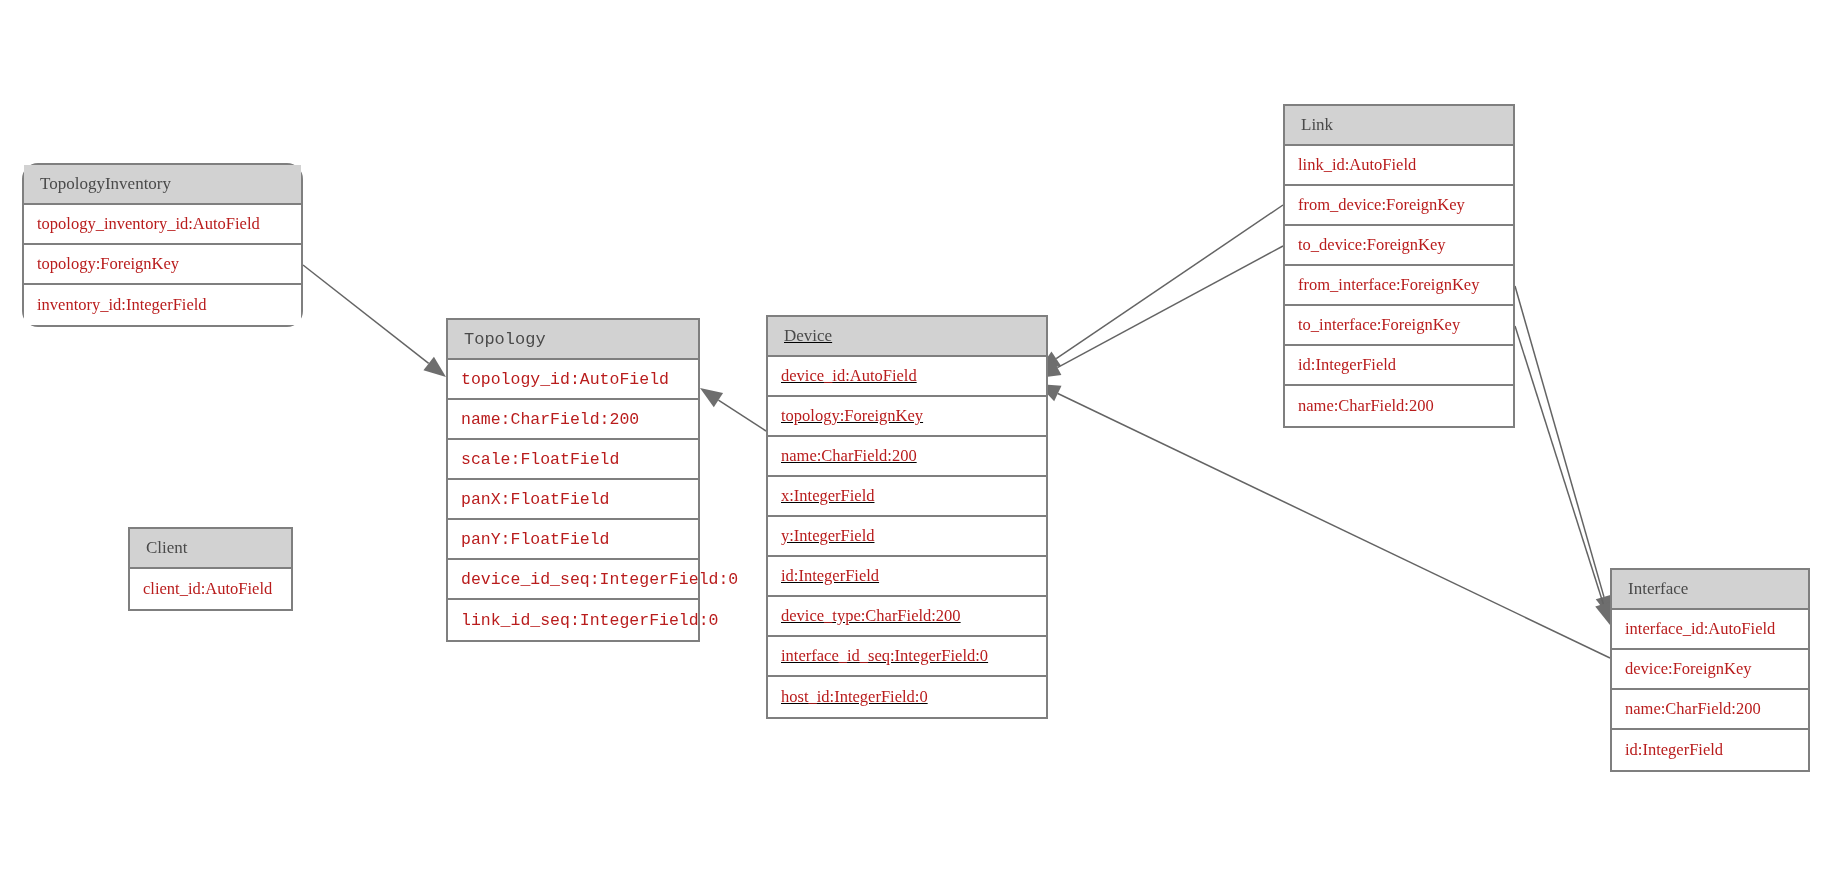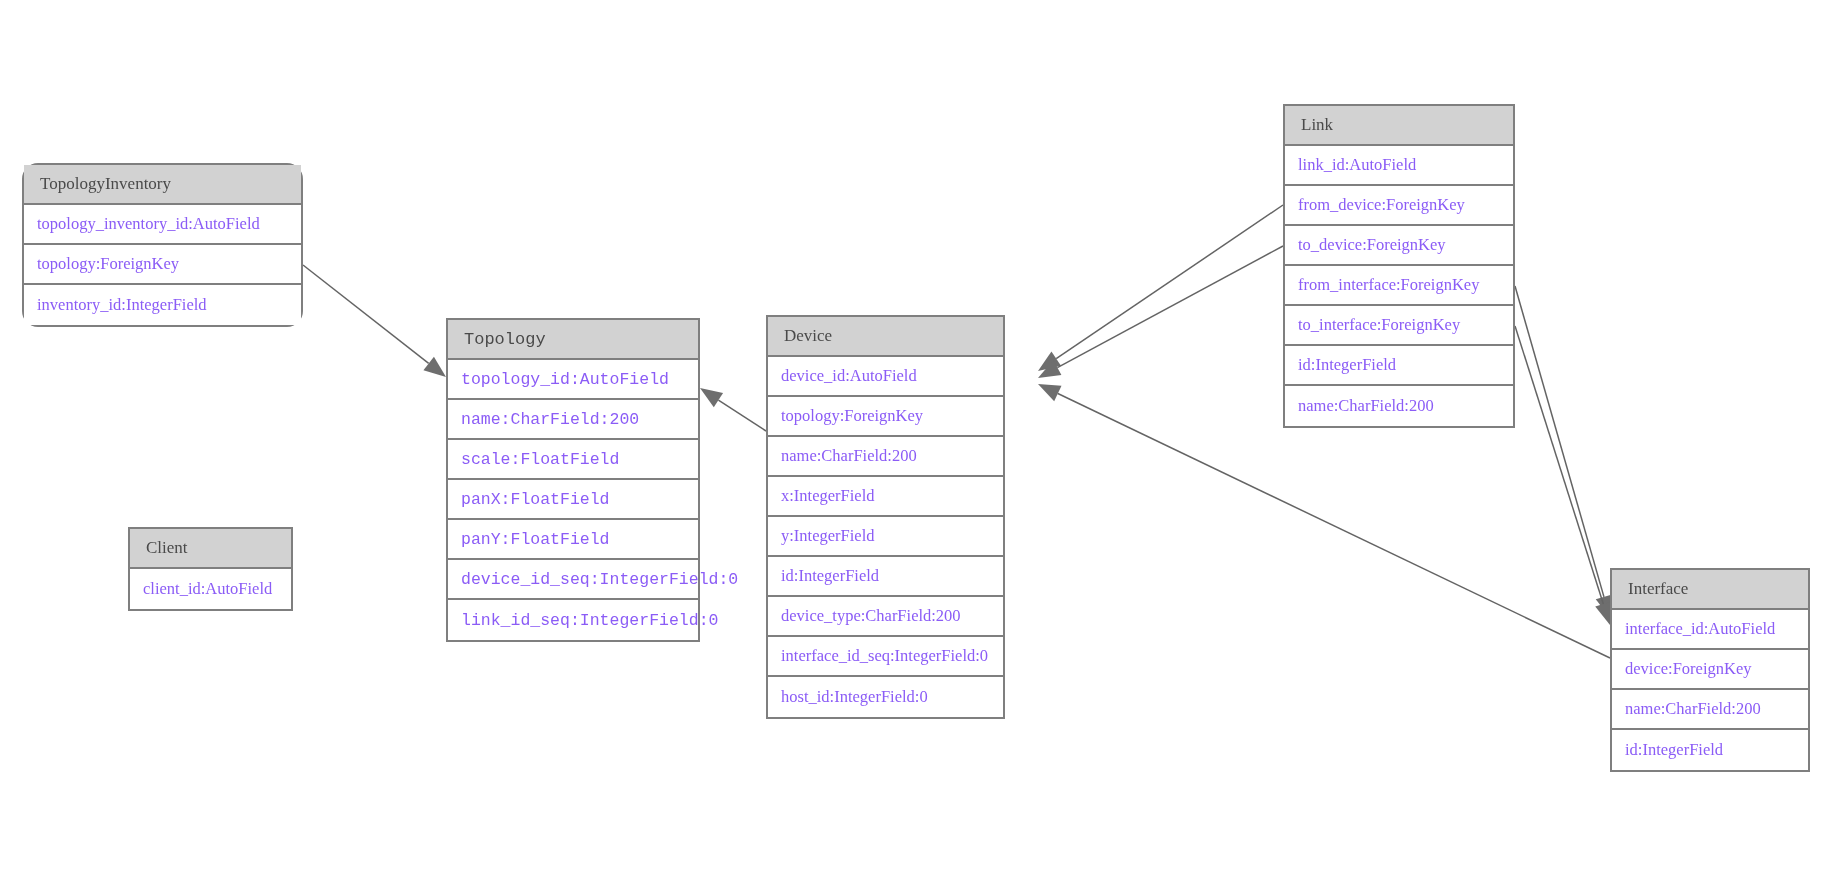--- a/index.html
+++ b/index.html
@@ -40,21 +40,21 @@
     box-sizing: border-box;
     white-space: nowrap;
   }
   .entity-row {
     height: 40px;
     border-bottom: 2px solid #7f7f7f;
     display: flex;
     align-items: center;
     padding-left: 13px;
     font-size: 16.5px;
-    color: #8b5cf6;
+    color: #b91c1c;
     box-sizing: border-box;
     white-space: nowrap;
     background: #ffffff;
   }
   .entity-row:last-child {
     border-bottom: none;
   }
   .edge-line {
     stroke: #646464;
     stroke-width: 1.5;
@@ -99,21 +99,21 @@
         <div class="entity-row">scale:FloatField</div>
         <div class="entity-row">panX:FloatField</div>
         <div class="entity-row">panY:FloatField</div>
         <div class="entity-row">device_id_seq:IntegerField:0</div>
         <div class="entity-row">link_id_seq:IntegerField:0</div>
       </div>
       <div class="entity" style="left: 80px; top: 527px; width: 165px; margin-left: 48px;">
         <div class="entity-title">Client</div>
         <div class="entity-row">client_id:AutoField</div>
       </div>
-      <div class="entity" style="left: 766px; top: 315px; width: 239px;">
+      <div class="entity" style="left: 766px; top: 315px; width: 282px; text-decoration: underline;">
         <div class="entity-title">Device</div>
         <div class="entity-row">device_id:AutoField</div>
         <div class="entity-row">topology:ForeignKey</div>
         <div class="entity-row">name:CharField:200</div>
         <div class="entity-row">x:IntegerField</div>
         <div class="entity-row">y:IntegerField</div>
         <div class="entity-row">id:IntegerField</div>
         <div class="entity-row">device_type:CharField:200</div>
         <div class="entity-row">interface_id_seq:IntegerField:0</div>
         <div class="entity-row">host_id:IntegerField:0</div>

